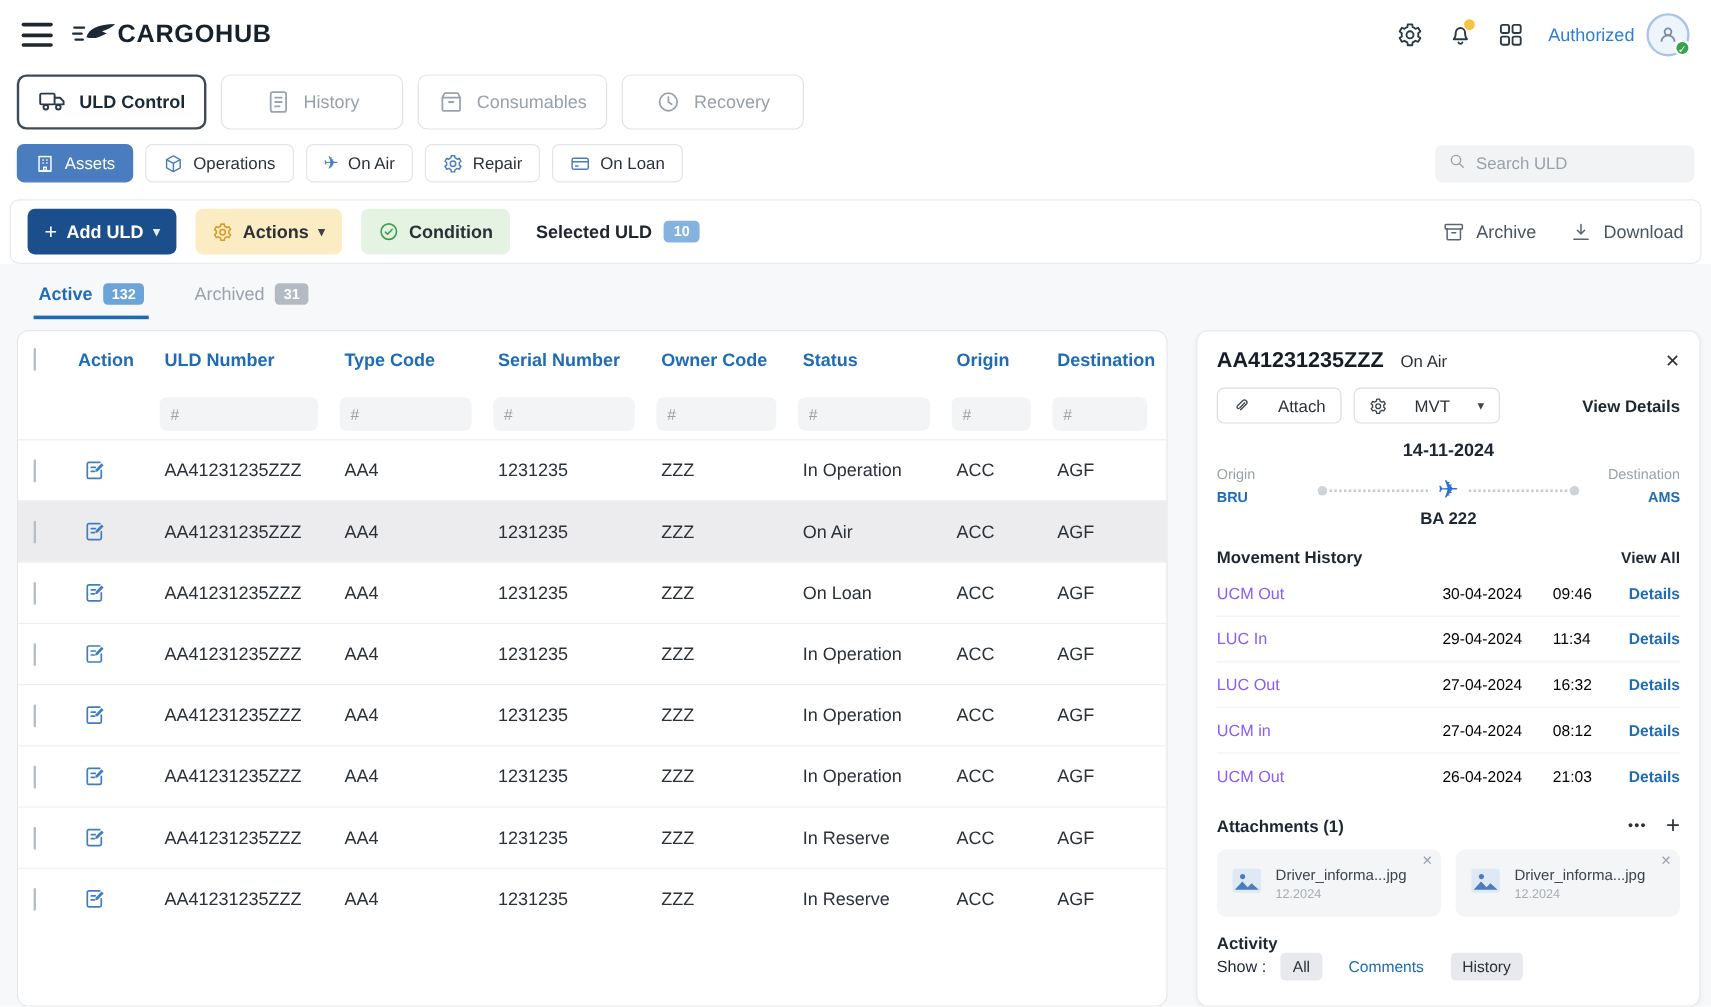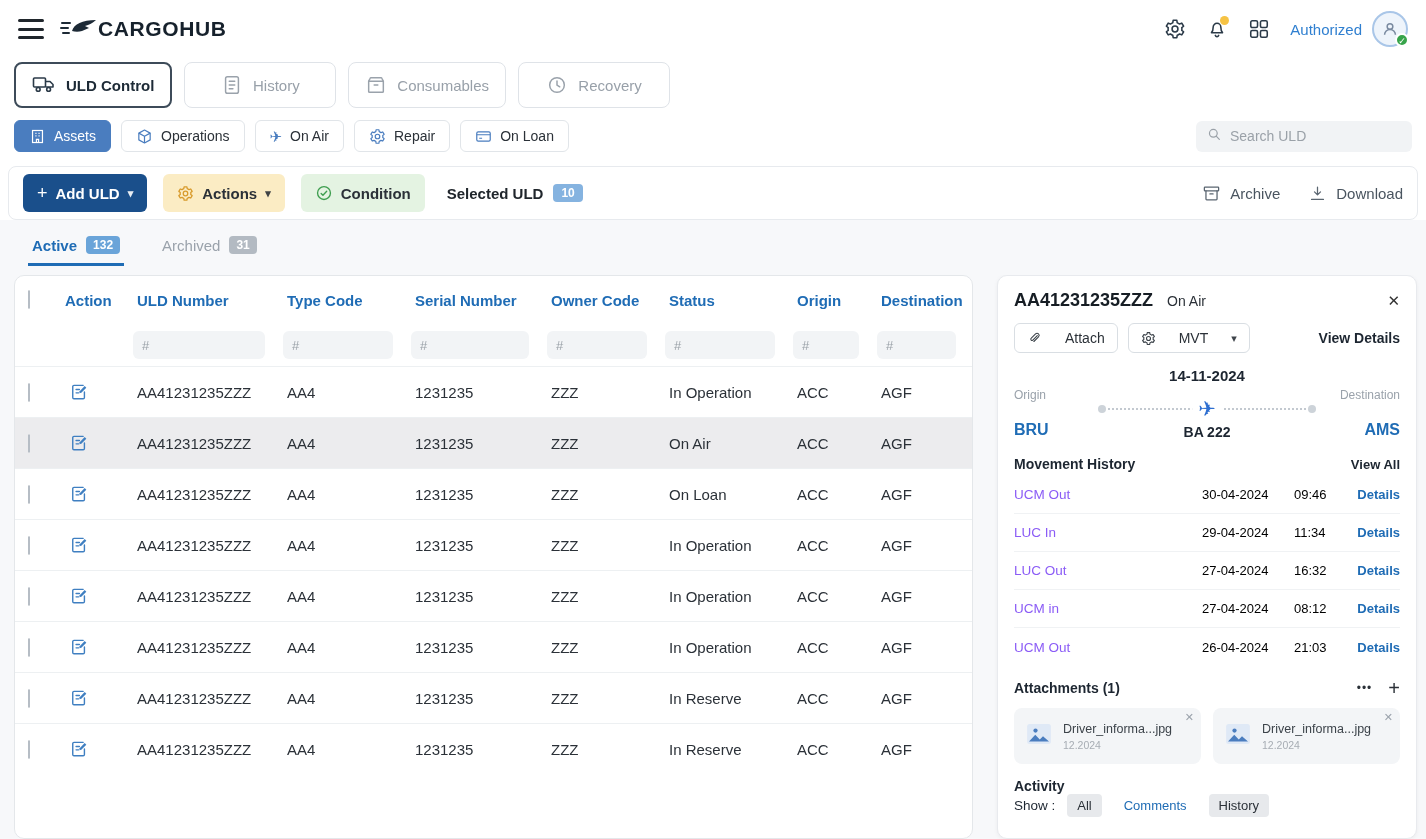--- a/index.html
+++ b/index.html
@@ -88,21 +88,21 @@
   .p-actions{display:flex;align-items:center;gap:10px;margin-top:12px}
   .chip{height:30px;display:flex;align-items:center;gap:23px;padding:0 12px;border:1px solid #d9dee3;border-radius:6px;background:#fff;font-size:14px;color:#2b3138;cursor:pointer}
   .chip .cicon{display:flex;color:#3c434a}
   .view-details{margin-left:auto;font-weight:bold;font-size:14px;color:#1d2631;cursor:pointer;background:none;border:none}
   .flight{margin-top:14px}
   .f-date{text-align:center;font-weight:bold;font-size:15px;color:#1d2631}
   .f-row{display:flex;align-items:flex-start;margin-top:4px}
   .f-end{width:76px}
   .f-end.right{text-align:right}
   .f-label{font-size:12px;color:#9aa2ab}
-  .f-code{font-size:16px;font-weight:bold;color:#1f6cb5;margin-top:19px}
+  .f-code{font-size:12px;font-weight:bold;color:#1f6cb5;margin-top:5px}
   .f-mid{flex:1;padding:0 8px}
   .f-route{position:relative;height:26px;margin-top:8px}
   .f-line{position:absolute;left:10px;right:10px;top:12px;border-top:2px dotted #c3c9d0}
   .f-dot{position:absolute;top:9px;width:8px;height:8px;border-radius:50%;background:#cdd3d9}
   .f-dot.l{left:0}.f-dot.r{right:0}
   .f-plane{position:absolute;left:50%;top:0;transform:translateX(-50%);color:#2e6fd1;font-size:21px;background:#fff;padding:0 6px;line-height:26px}
   .f-flightno{text-align:center;font-weight:bold;font-size:14px;color:#1d2631;margin-top:2px}
   .mh-head{display:flex;justify-content:space-between;align-items:center;margin-top:16px}
   .mh-title{font-weight:bold;font-size:14px;color:#1d2631}
   .view-all{font-weight:bold;font-size:13px;color:#1d2631;cursor:pointer;background:none;border:none}

